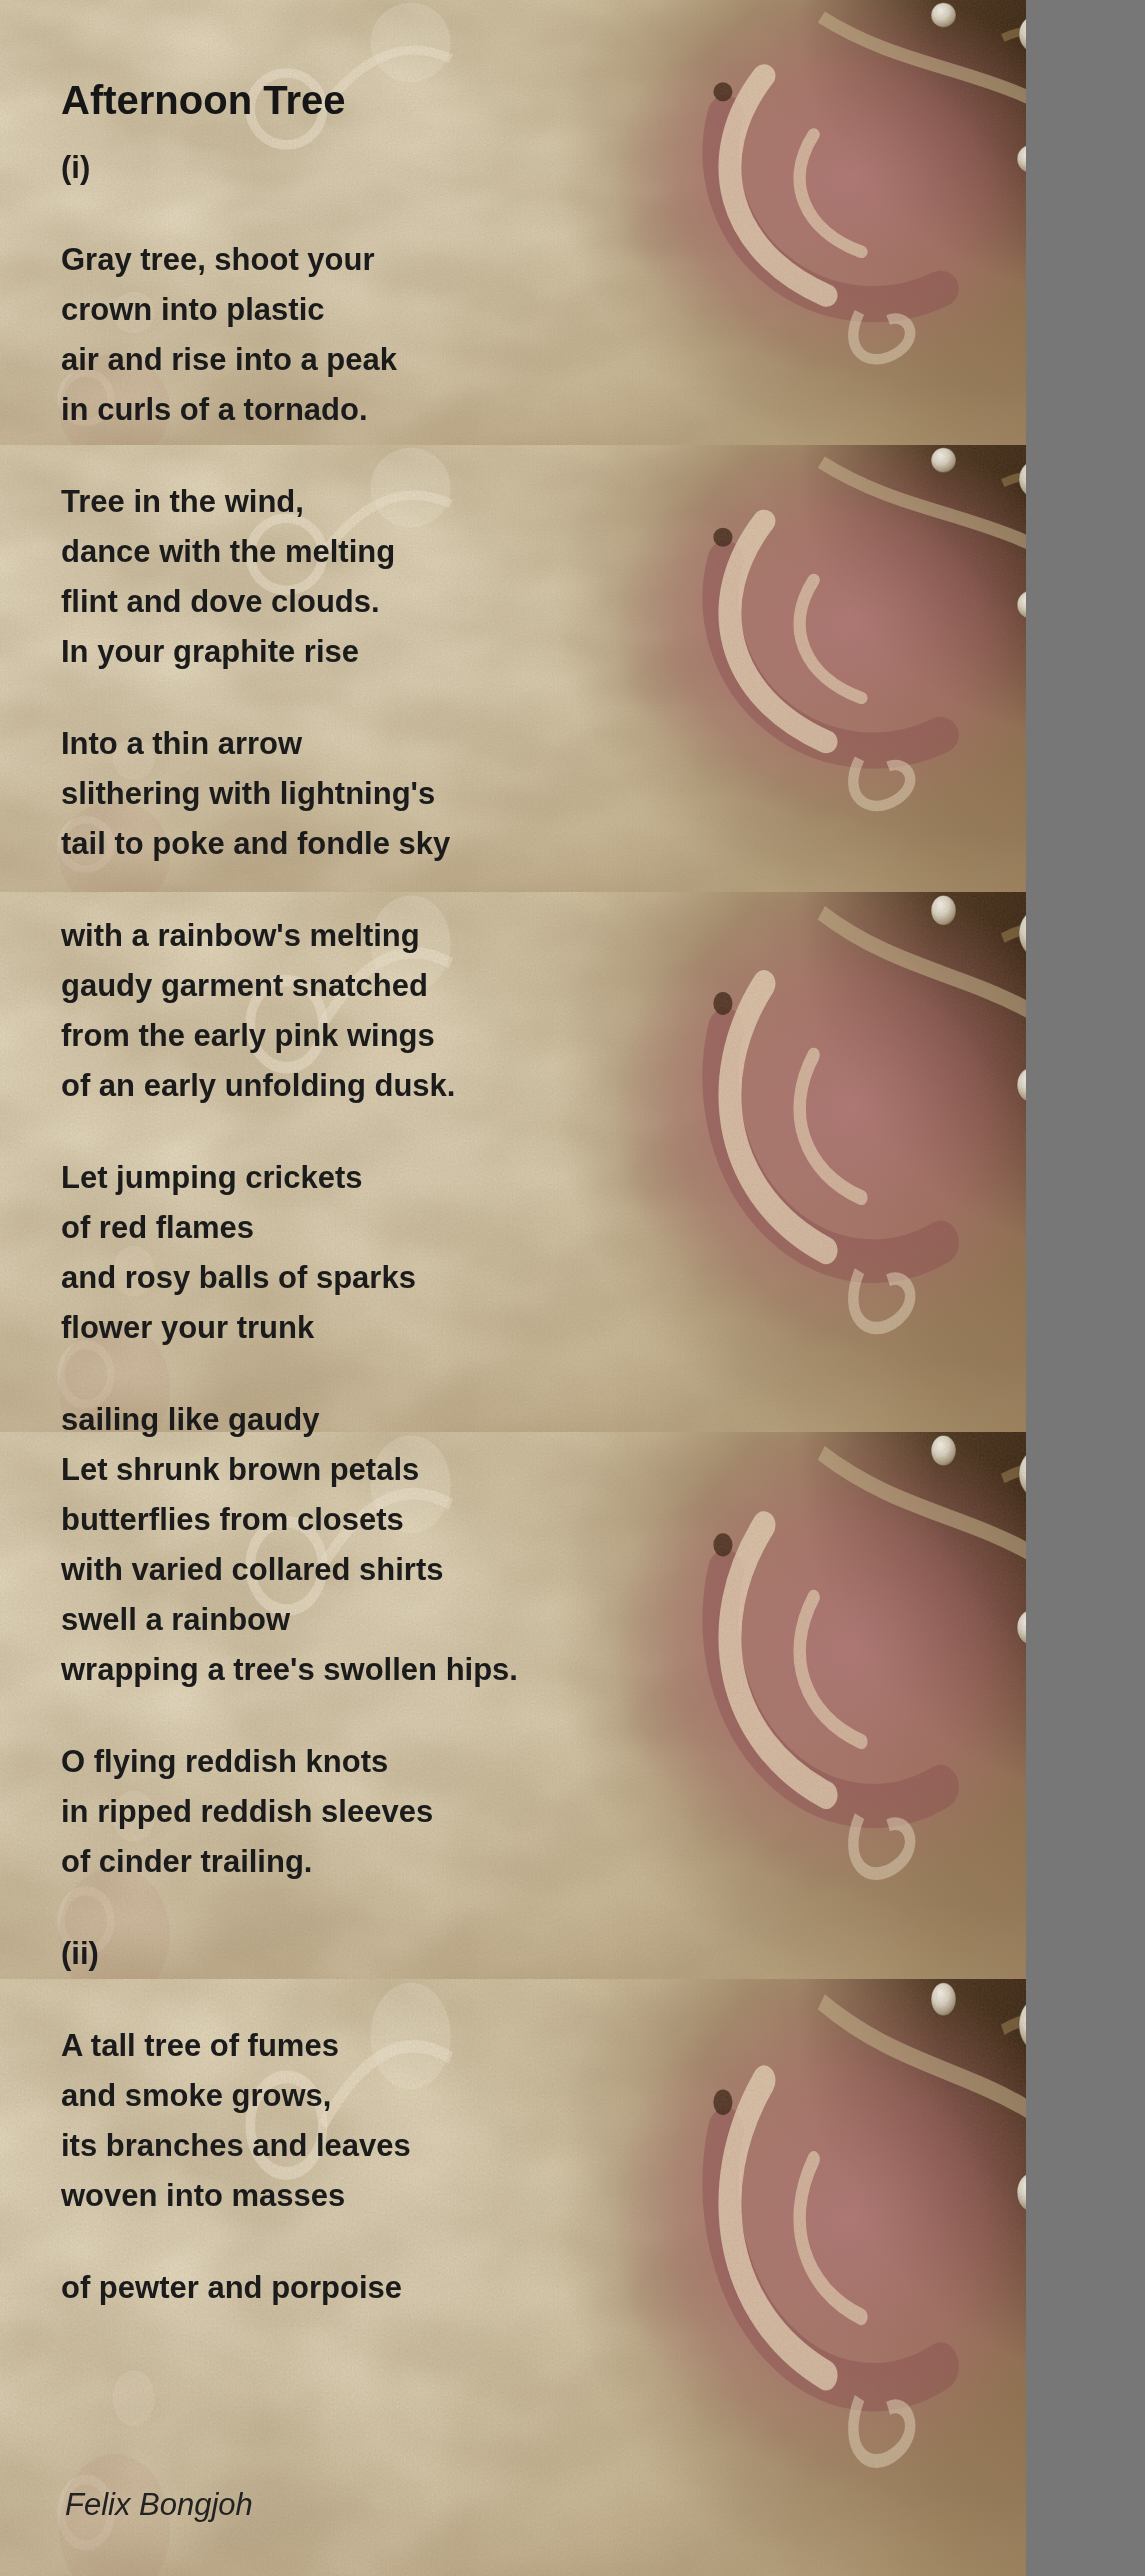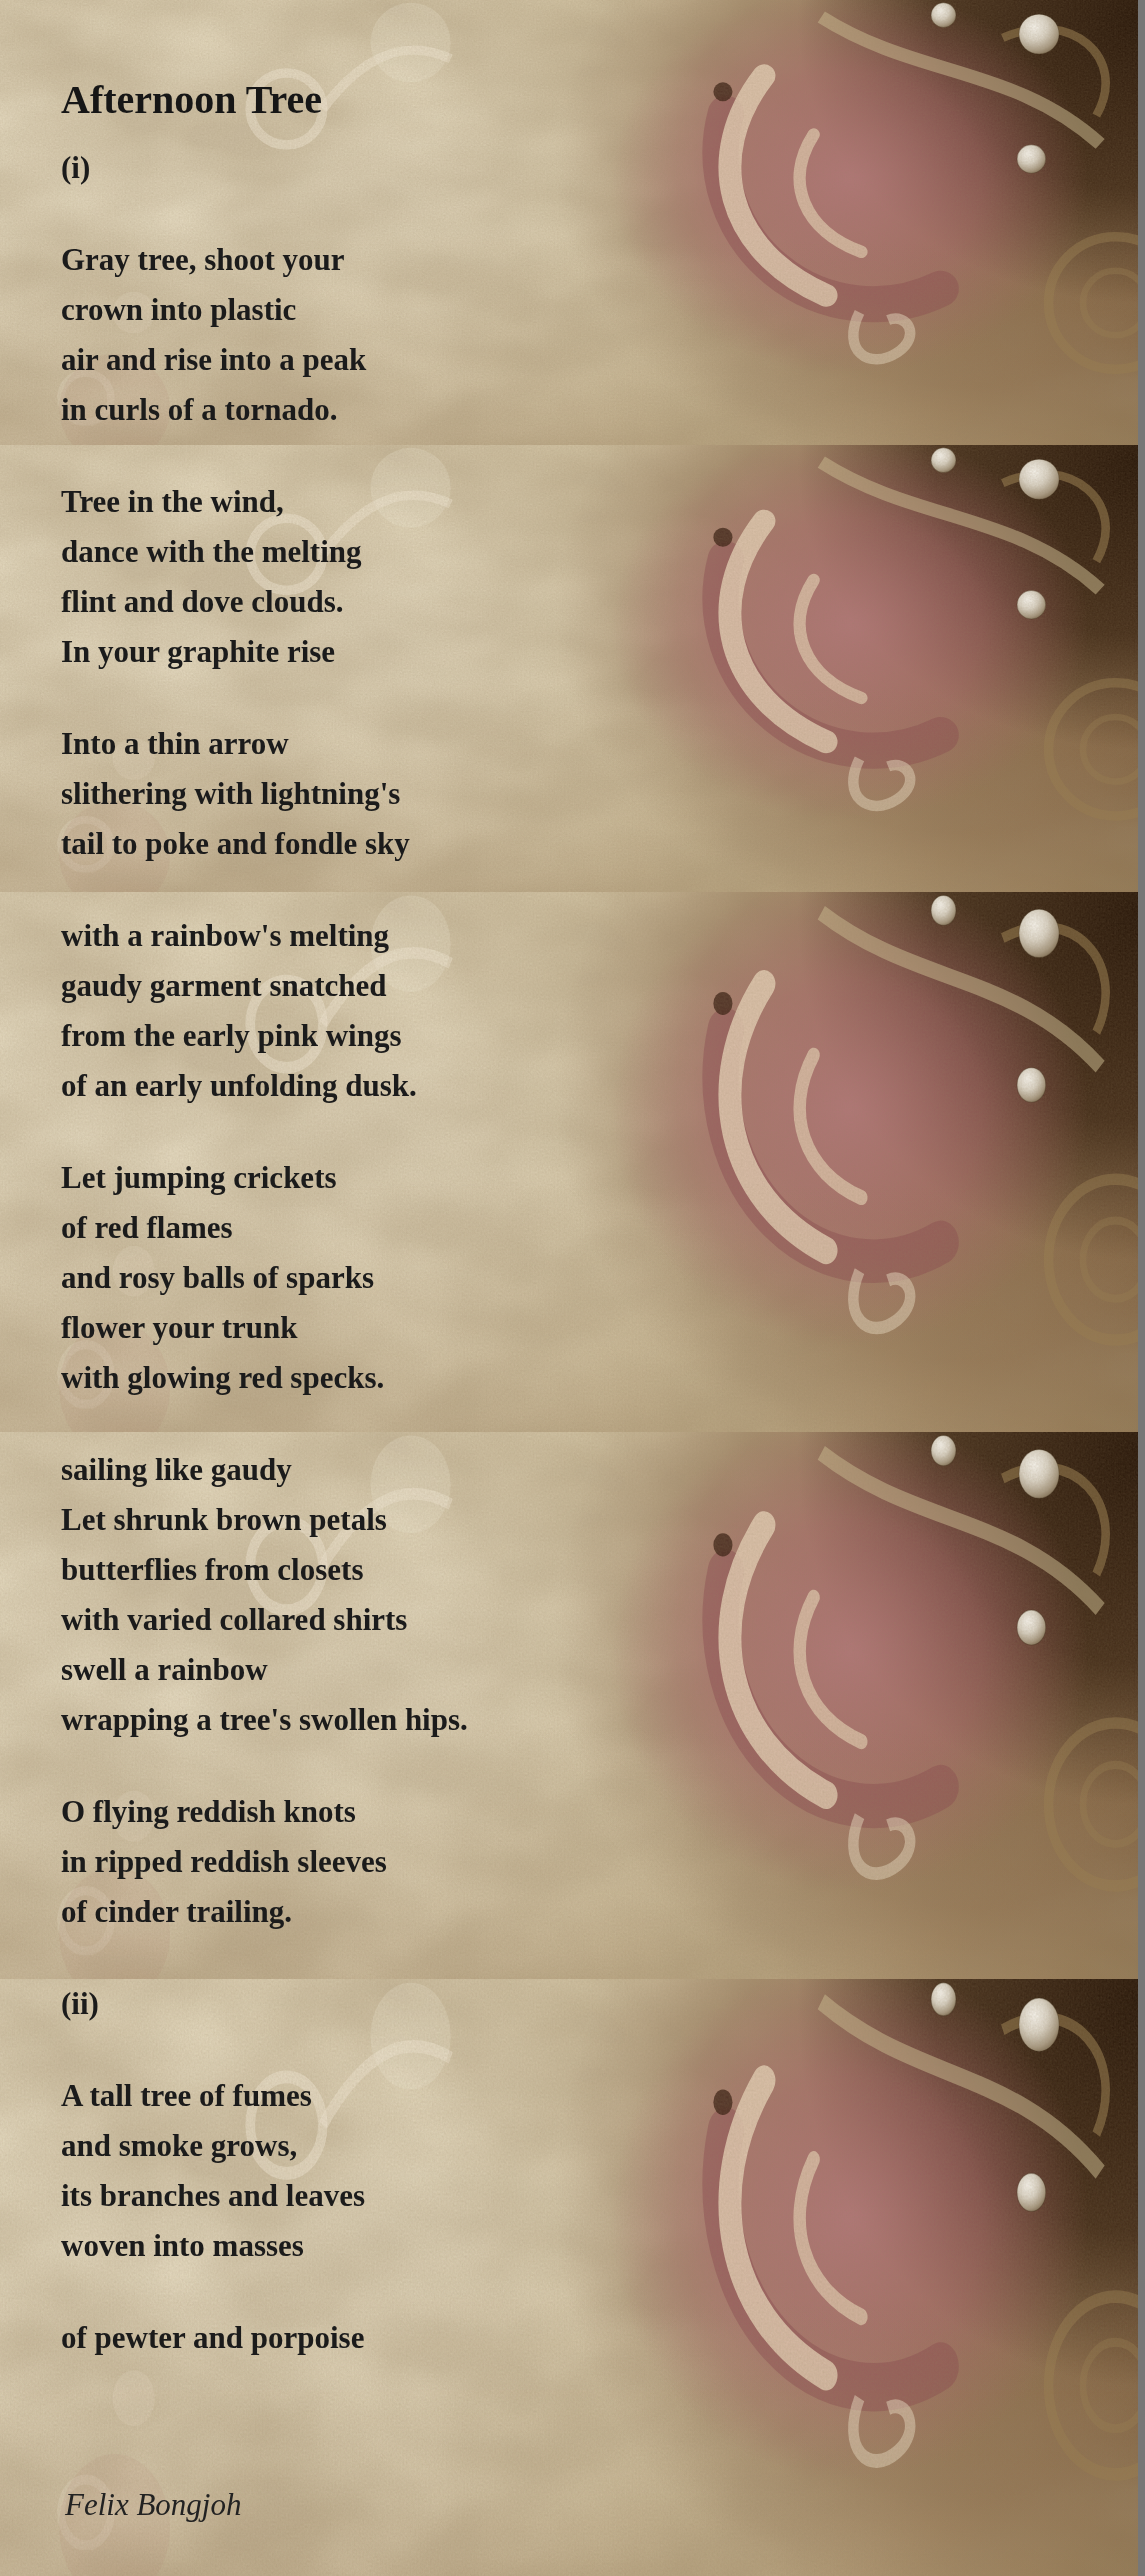--- a/index.html
+++ b/index.html
@@ -1,21 +1,21 @@
 <!DOCTYPE html>
 <html><head>
 <meta charset="utf-8">
 <style>
   html,body{margin:0;padding:0;background:#777;}
   .page{
     position:relative;
-    width:1138px;height:2576px;
+    width:1026px;height:2576px;
     overflow:hidden;
     background:#d5c5a5;
-    font-family:Liberation Serif, serif;
+    font-family:Liberation Sans, sans-serif;
   }
   
   .bg{position:absolute;inset:0;}
   .tile{position:absolute;left:0;width:1146px;overflow:hidden;}
   .tile + .tile{box-shadow:inset 0 1.9px 0 rgba(92,64,34,.22), inset 0 5.7px 9.5px -5.7px rgba(255,250,235,.5);}
   .tile svg{display:block;width:100%;height:100%;}
   
   .textlayer{position:absolute;inset:0;}
   .poem-title{
     position:absolute;left:61px;top:48px;height:50px;line-height:50px;
@@ -177,21 +177,20 @@
           <div class="poem-line">with a rainbow's melting</div>
           <div class="poem-line">gaudy garment snatched</div>
           <div class="poem-line">from the early pink wings</div>
           <div class="poem-line">of an early unfolding dusk.</div>
         </div>
         <div class="block stanza">
           <div class="poem-line">Let jumping crickets</div>
           <div class="poem-line">of red flames</div>
           <div class="poem-line">and rosy balls of sparks</div>
           <div class="poem-line">flower your trunk</div>
-          <div class="poem-line">with glowing red specks.</div>
         </div>
         <div class="block stanza">
           <div class="poem-line">sailing like gaudy</div>
           <div class="poem-line">Let shrunk brown petals</div>
           <div class="poem-line">butterflies from closets</div>
           <div class="poem-line">with varied collared shirts</div>
           <div class="poem-line">swell a rainbow</div>
           <div class="poem-line">wrapping a tree's swollen hips.</div>
         </div>
         <div class="block stanza">

